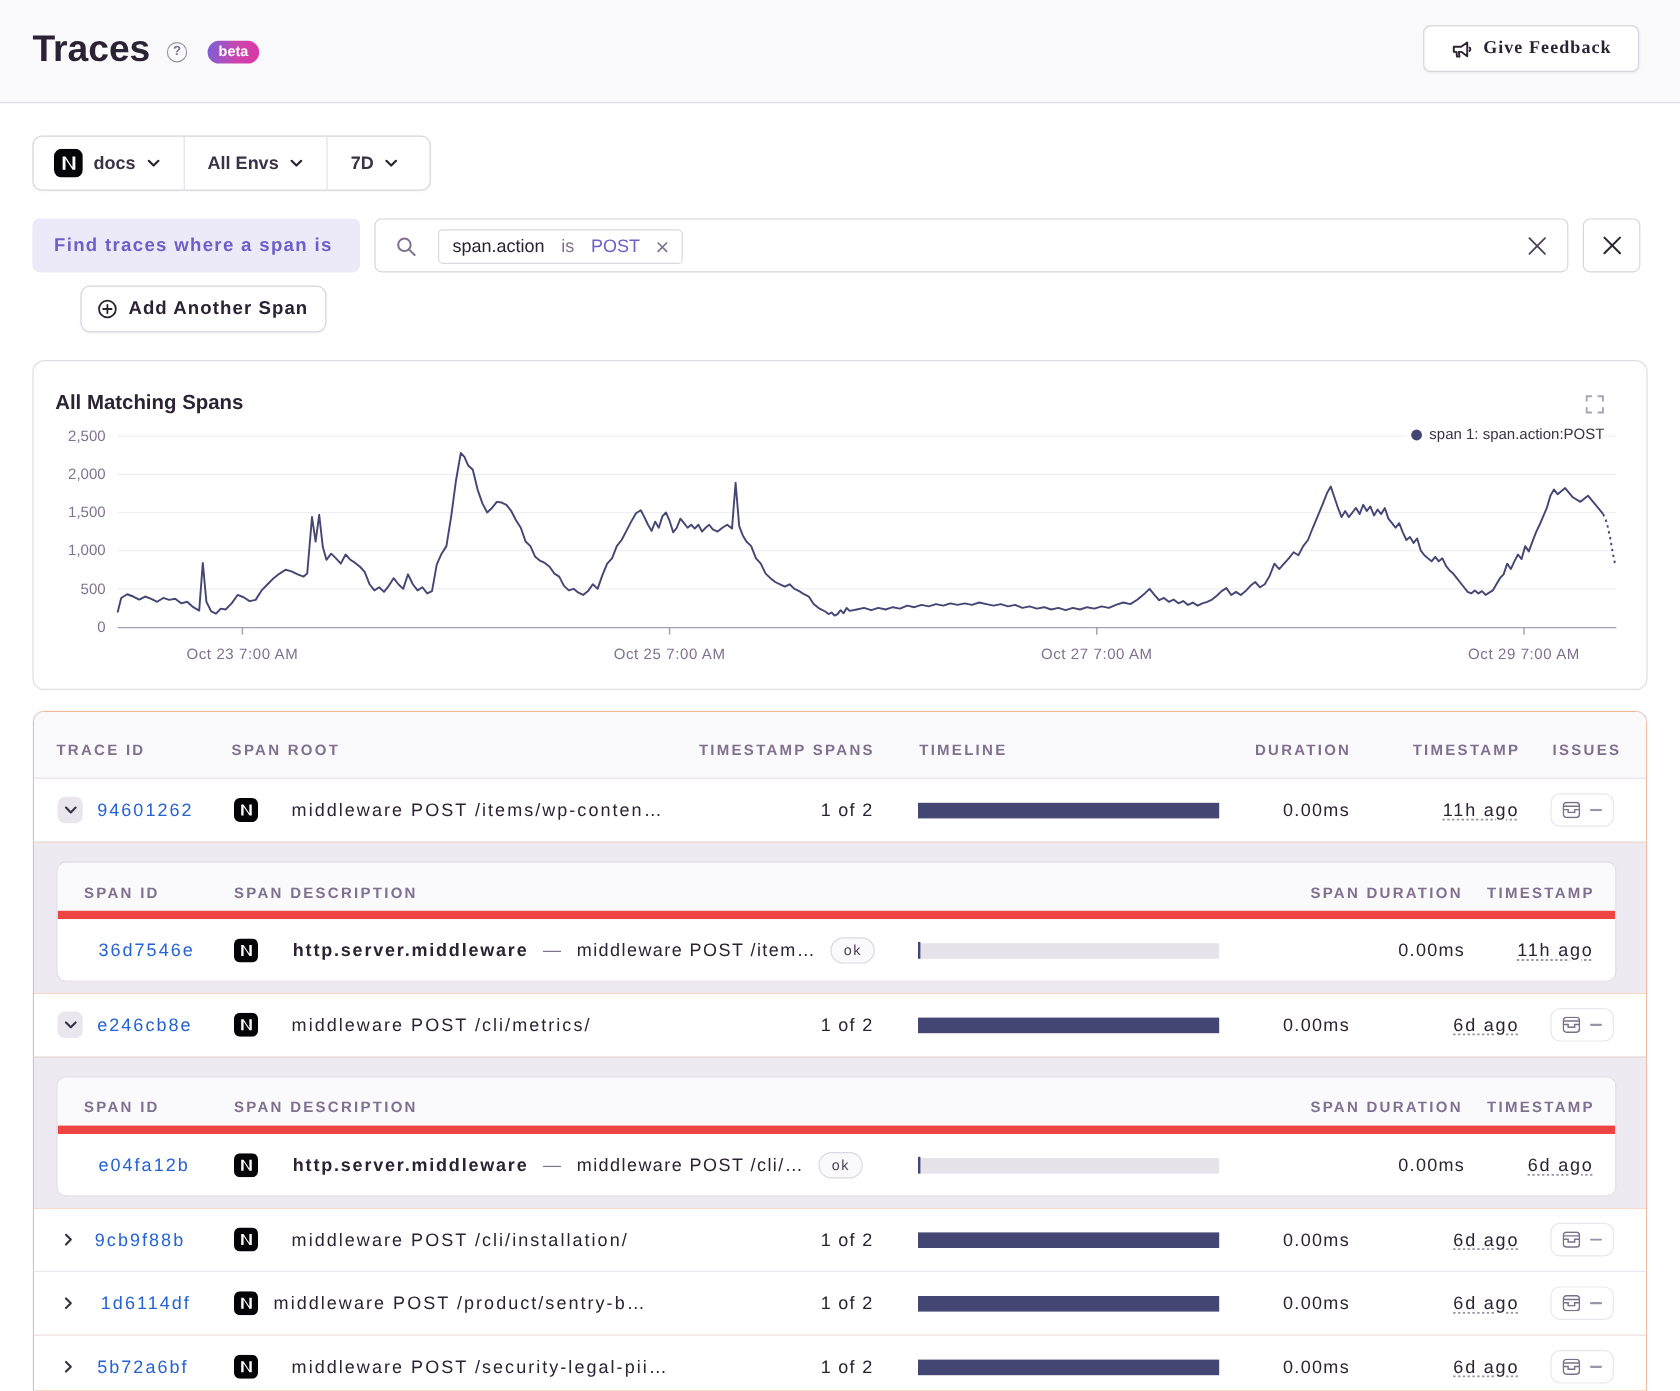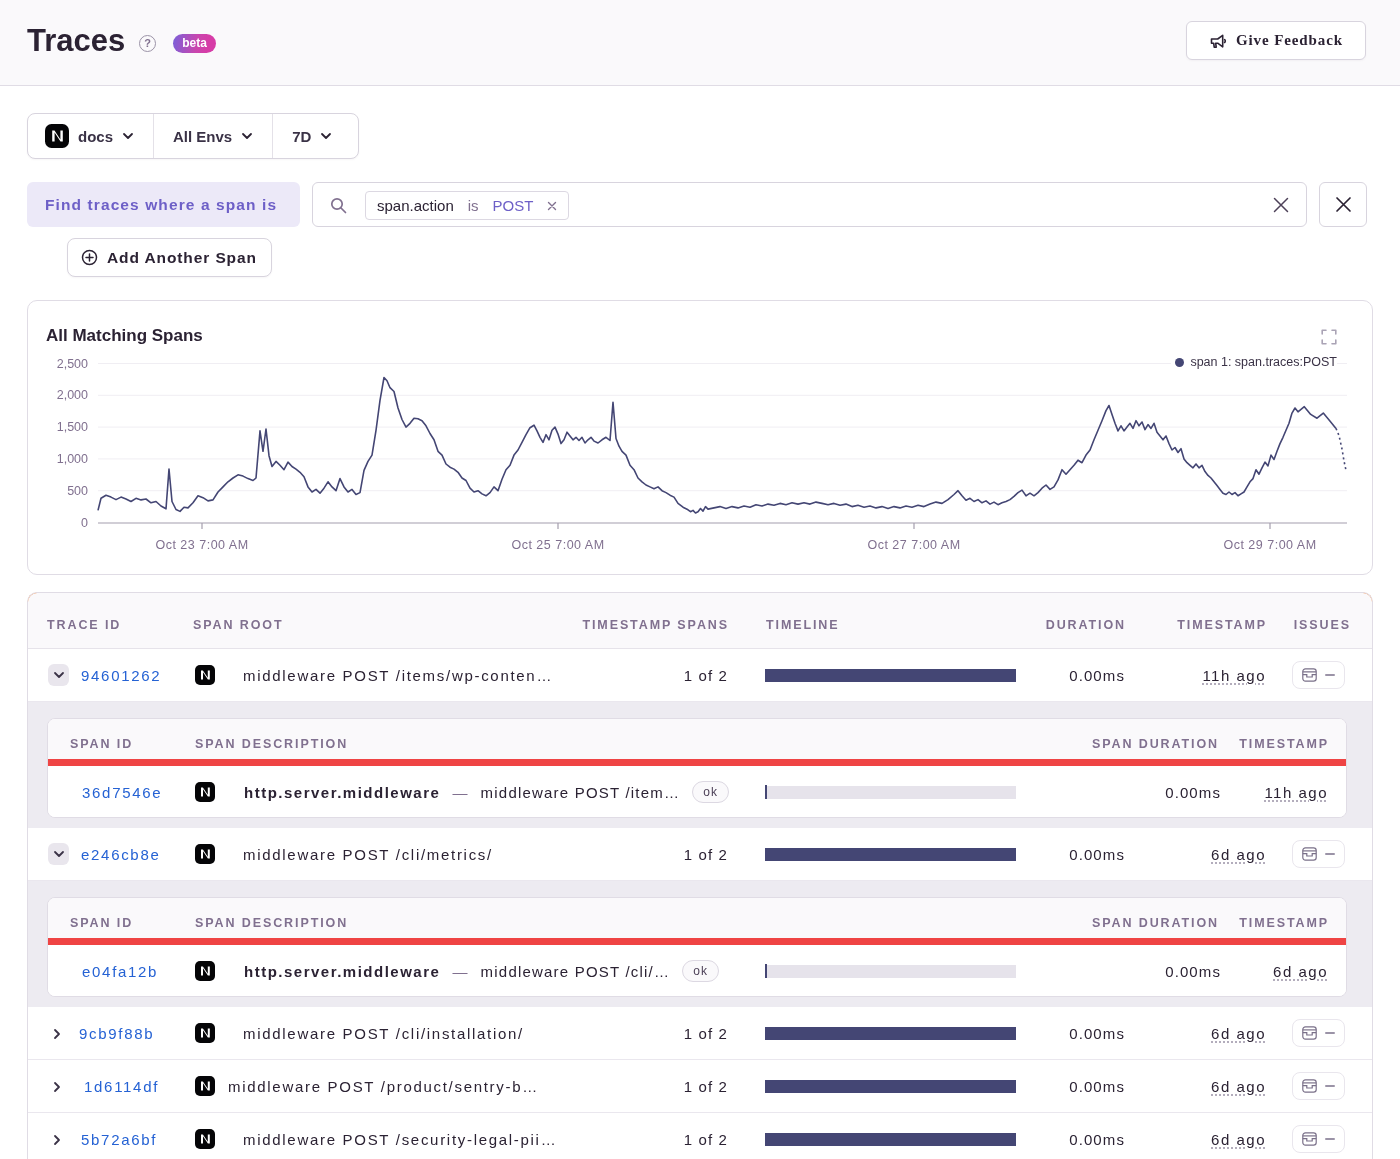--- a/index.html
+++ b/index.html
@@ -124,21 +124,21 @@
     </div>
   <div id="addbtn" class="abs"><svg width="17" height="17" viewBox="0 0 17 17" fill="none" stroke="#2b2233" stroke-width="1.5" stroke-linecap="round">
         <circle cx="8.5" cy="8.5" r="7"></circle>
         <path d="M8.5 5v7M5 8.5h7"></path>
       </svg>Add Another Span</div>
 
   <div id="chart" class="abs">
     <div id="ctitle" class="abs">All Matching Spans</div>
     <div id="legend" class="abs">
         <span class="ldot"></span>
-        <span>span 1: span.traces:POST</span>
+        <span>span 1: span.action:POST</span>
       </div>
     <svg id="fsicon" class="abs" width="16" height="16" viewBox="0 0 16 16" fill="none" stroke="#aaa3b5" stroke-width="1.6" stroke-linecap="round" stroke-linejoin="round">
         <path d="M1.2 5V1.2H5M11 1.2h3.8V5M14.8 11v3.8H11M5 14.8H1.2V11"></path>
       </svg>
     <svg class="abs" style="left:0;top:0;" width="1344" height="273" viewBox="0 0 1344 273">
 <g stroke="#f0eef3" stroke-width="1">
 <line x1="70" y1="62.5" x2="1319" y2="62.5"></line>
 <line x1="70" y1="94.3" x2="1319" y2="94.3"></line>
 <line x1="70" y1="126.1" x2="1319" y2="126.1"></line>
 <line x1="70" y1="157.9" x2="1319" y2="157.9"></line>

